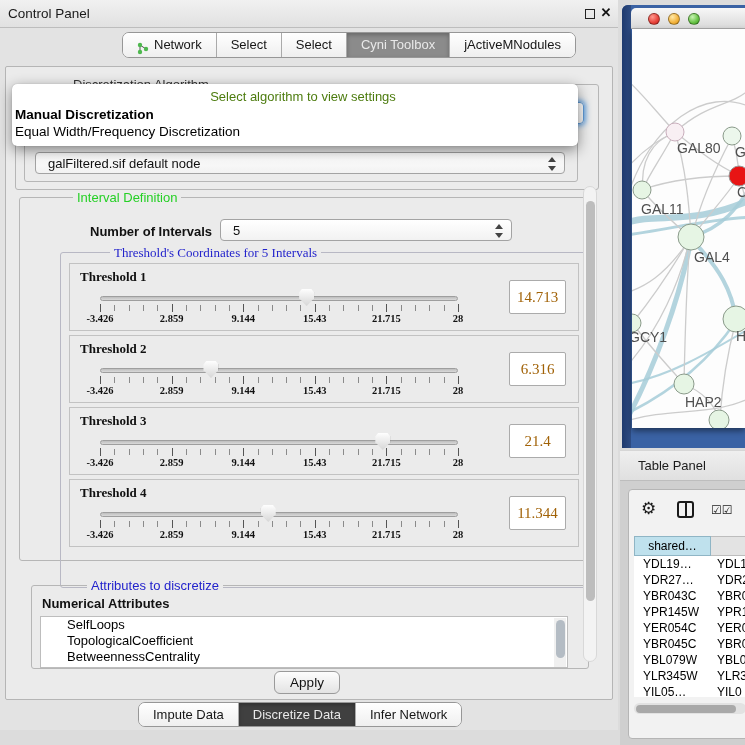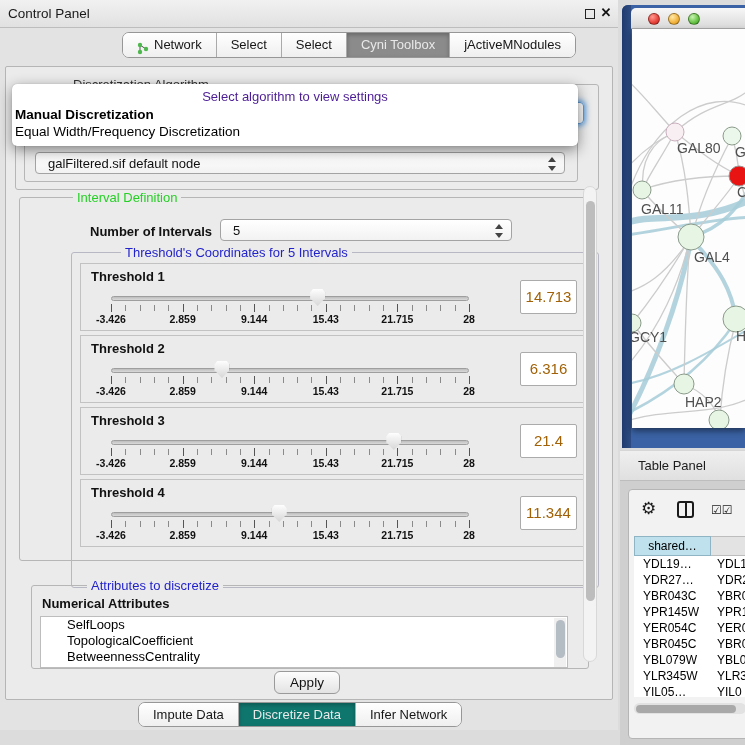--- a/index.html
+++ b/index.html
@@ -39,21 +39,21 @@
   .combo .val { position:absolute; left:12px; top:0; line-height:21px; white-space:nowrap; }
   .stepper { position:absolute; right:7px; top:4px; width:9px; height:14px; }
   .stepper i { position:absolute; left:0; width:0; height:0; border-left:4.5px solid transparent; border-right:4.5px solid transparent; }
   .stepper .up { top:0; border-bottom:5px solid #444; }
   .stepper .dn { bottom:0; border-top:5px solid #444; }
   .combo.focused { box-shadow:0 0 5px 2px rgba(86,157,229,.85); border-color:#5f9ad6; }
 
   
   .popup { position:absolute; left:12px; top:84px; width:566px; height:62px; background:#fff;
     border-radius:5px; box-shadow:0 4px 14px rgba(0,0,0,.45), 0 0 1px rgba(0,0,0,.3); z-index:50; }
-  .popup-hint { position:absolute; top:5px; left:0; width:100%; text-align:center; font-size:13px; color:#4c1d95; }
+  .popup-hint { position:absolute; top:5px; left:8px; width:100%; text-align:center; font-size:13px; color:#4d7c0f; }
   .popup-item1 { position:absolute; left:3px; top:23px; font-size:13.5px; font-weight:bold; color:#000; }
   .popup-item2 { position:absolute; left:3px; top:40px; font-size:13.5px; color:#000; }
 
   
   .v-scroll { position:absolute; left:583px; top:186px; width:14px; height:476px; background:#f3f3f3;
     border:1px solid #d8d8d8; border-radius:7px; z-index:5; }
   .v-scroll .thumb-v { position:absolute; left:1.5px; top:14px; width:9px; height:400px; background:#bdbdbd; border-radius:5px; }
 
   
   .thr-panel { position:absolute; left:8px; width:510px; height:68px; background:#ebebeb; border:1px solid #c2c2c2; }
@@ -80,21 +80,21 @@
   .list-scroll .thumb-v2 { position:absolute; left:1.5px; top:2px; width:9px; height:38px; background:#b4bcc4; border-radius:5px; }
 
   .apply-btn { position:absolute; left:268px; top:604px; width:66px; height:23px; border:1px solid #9a9a9a;
     border-radius:6px; background:linear-gradient(#fdfdfd,#e3e3e3); font-size:13.5px; color:#111; text-align:center; line-height:21px; }
 
   .bottom-tabs { position:absolute; left:138px; top:702px; height:25px; display:flex;
     border:1px solid #979797; border-radius:7px; overflow:hidden; background:#fff; }
   .btab { height:100%; line-height:23px; padding:0 14px; font-size:13px; color:#161616;
     background:linear-gradient(#ffffff,#efefef); border-right:1px solid #aaa; }
   .btab:last-child { border-right:none; }
-  .btab.selected { background:#0f766e; color:#e9e9e9; box-shadow:inset 0 2px 4px rgba(0,0,0,.25); }
+  .btab.selected { background:#404040; color:#e9e9e9; box-shadow:inset 0 2px 4px rgba(0,0,0,.25); }
 
   
   .net-window { position:absolute; left:622px; top:5px; width:123px; height:443px;
     background:#3a62a4; border-radius:6px 0 0 0; }
   .navy-strip { position:absolute; left:0; top:0; width:9px; height:100%;
     background:linear-gradient(to right,#1f3a6e,#2e4c83); border-radius:6px 0 0 0; }
   .net-titlebar { position:absolute; left:9px; top:3px; right:0; height:21px;
     background:linear-gradient(#f7f7f7,#d9d9d9); border-radius:5px 0 0 0; border-bottom:1px solid #aaa; }
   .light { position:absolute; top:5px; width:12px; height:12px; border-radius:50%; border:1px solid rgba(0,0,0,.35); }
   .light.red   { left:17px; background:radial-gradient(circle at 35% 30%, #ff9a90, #e7423a 60%, #c22520); }
@@ -188,21 +188,21 @@
 
       <span style="position:absolute; left:70px; top:26px; font-size:13px; font-weight:bold; color:#111;">Number of Intervals</span>
       <div class="combo" style="left:200px; top:21px; width:292px;">
         <span class="val">5</span>
         <span class="stepper">
             <i class="up"></i>
             <i class="dn"></i>
           </span>
       </div>
 
-      <div class="group" style="left:51px; top:54px; width:528px; height:336px; border-color:#b8b8c4;">
+      <div class="group" style="left:40px; top:54px; width:528px; height:336px; border-color:#b8b8c4;font-family:Liberation Serif, serif;">
         <span class="group-label gl-blue" style="left:6px;">Threshold's Coordinates for 5 Intervals</span>
 
         <div class="thr-panel" style="top:10px;">
           <span class="thr-title">Threshold 1</span>
           <div class="slider">
             <div class="track"></div>
             <div class="ticks"></div>
             <i class="majortick p0"></i>
               <i class="majortick p20"></i>
               <i class="majortick p40"></i>

